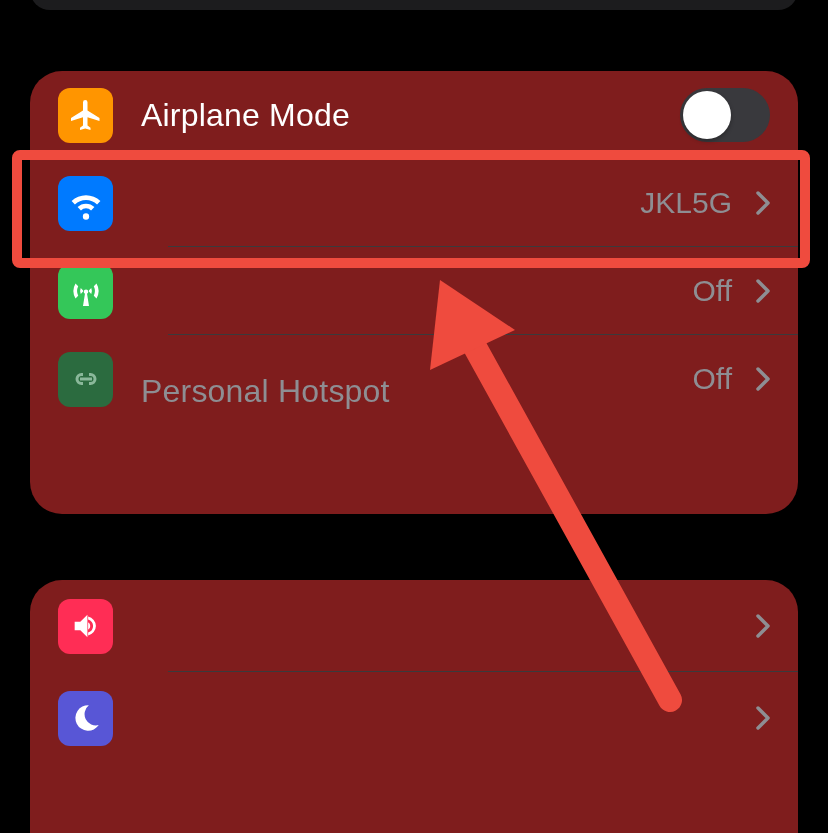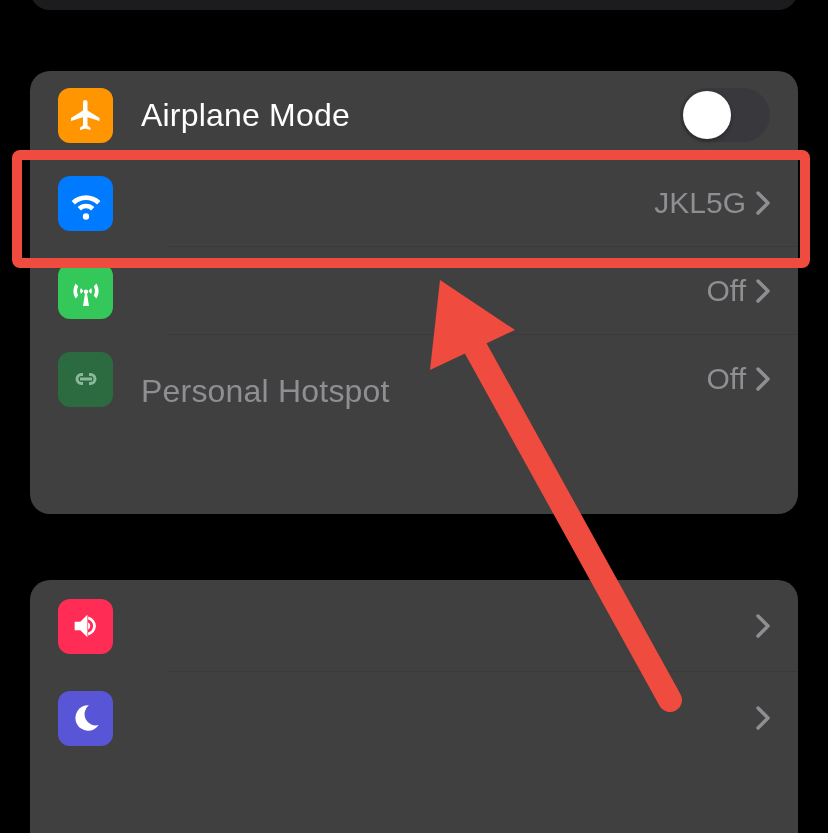--- a/index.html
+++ b/index.html
@@ -1,29 +1,29 @@
 <!DOCTYPE html>
 <html><head>
 <meta charset="utf-8">
 <style>
   * { box-sizing: border-box; margin: 0; padding: 0; }
   html, body { width: 828px; height: 833px; background: #000; font-family: -apple-system, "SF Pro Display", "Helvetica Neue", Arial, sans-serif; overflow: hidden; }
   .viewport { position: relative; width: 828px; height: 833px; }
   .group-peek { position: absolute; left: 30px; right: 30px; top: -20px; height: 30px; background: #1c1c1e; border-radius: 0 0 20px 20px; }
-  .group { position: absolute; left: 30px; right: 30px; background: #404040; border-radius: 20px; overflow: hidden; }
+  .group { position: absolute; left: 30px; right: 30px; background: #7f1d1d; border-radius: 32px; overflow: hidden; }
   .group-1 { top: 71px; height: 443px; }
   .group-2 { top: 580px; height: 300px; }
   .row { position: relative; display: flex; align-items: center; height: 92px; padding: 0 28px; }
   .row.short { height: 88px; }
   .separator { position: absolute; left: 138px; right: 0; bottom: 0; height: 1px; background: #3a3a3c; }
   .icon-box { width: 55px; height: 55px; border-radius: 12px; display: flex; align-items: center; justify-content: center; flex-shrink: 0; }
   .label { margin-left: 28px; font-size: 32px; color: #fff; font-weight: 400; letter-spacing: 0.2px; }
   .label.disabled { color: #8e8e93; margin-top: 24px; }
   .spacer { flex: 1; }
-  .value { font-size: 30px; color: #8e8e93; margin-right: 10px; }
+  .value { font-size: 30px; color: #8e8e93; margin-right: 24px; }
   .chevron { width: 14px; height: 24px; flex-shrink: 0; }
   .chevron svg { display: block; }
   .toggle { width: 90px; height: 54px; border-radius: 27px; background: #39393d; position: relative; }
   .toggle .knob { position: absolute; width: 48px; height: 48px; border-radius: 50%; background: #fff; top: 3px; left: 3px; box-shadow: 0 2px 4px rgba(0,0,0,0.3); }
   .bg-orange { background: #ff9500; }
   .bg-blue { background: #007aff; }
   .bg-green { background: #34c759; }
   .bg-dimgreen { background: #2b6b3f; }
   .bg-red { background: #ff3b30; }
   .bg-pink { background: #ff2d55; }

